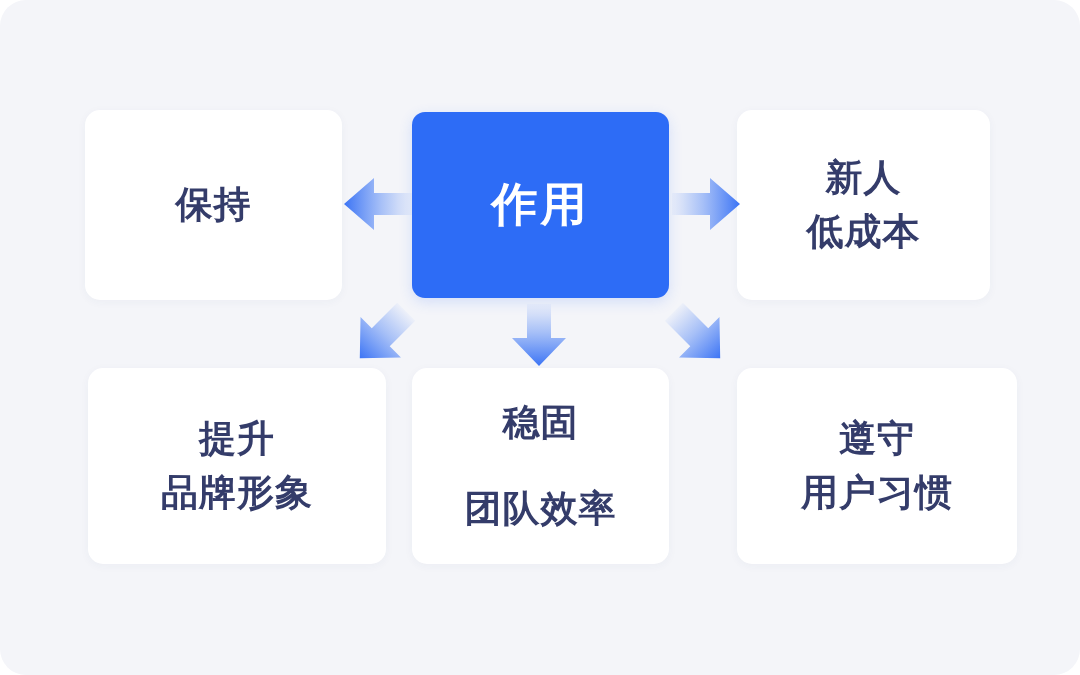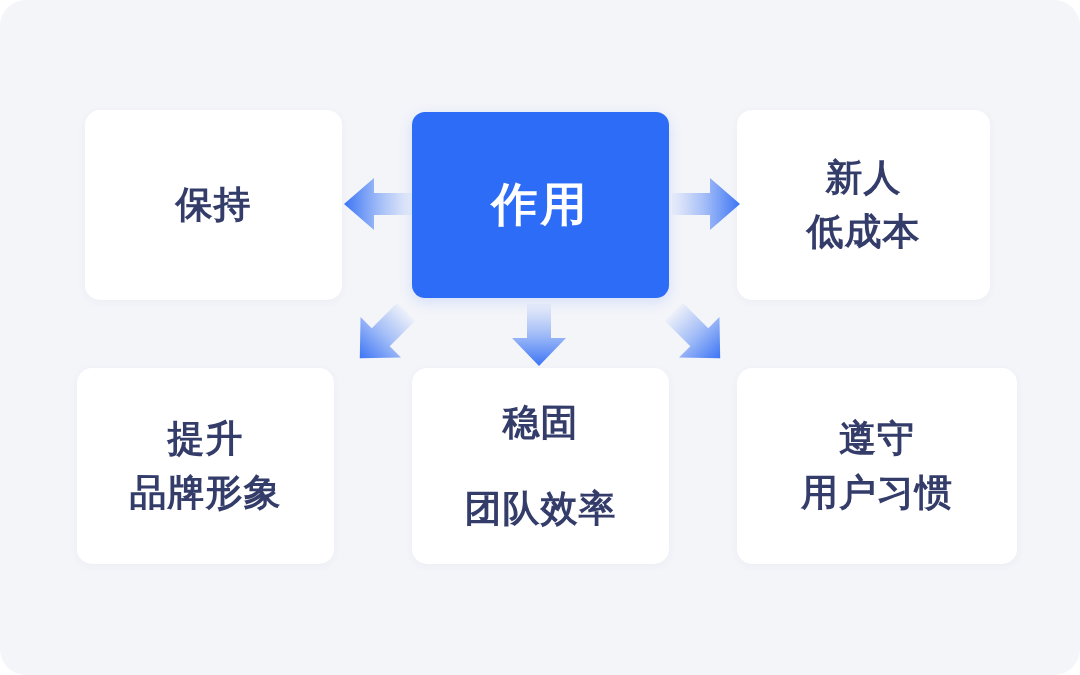--- a/index.html
+++ b/index.html
@@ -35,21 +35,21 @@
     font-size: 37px;
     font-weight: bold;
     line-height: 1.47;
     letter-spacing: 1px;
     white-space: nowrap;
   }
 
   
   .card-tl { left: 85px;  top: 110px; width: 257px; height: 190px; }
   .card-tr { left: 737px; top: 110px; width: 253px; height: 190px; }
-  .card-bl { left: 77px;  top: 368px; width: 257px; height: 196px; }
+  .card-bl { left: 88px;  top: 368px; width: 298px; height: 196px; }
   .card-bc { left: 412px; top: 368px; width: 257px; height: 196px; gap: 32px; }
   .card-br { left: 737px; top: 368px; width: 280px; height: 196px; }
 
   
   .center-node {
     position: absolute;
     left: 412px;
     top: 112px;
     width: 257px;
     height: 186px;

